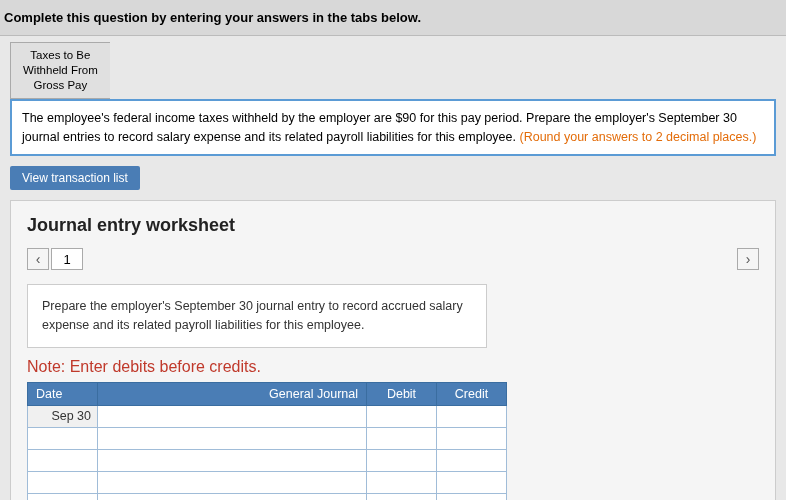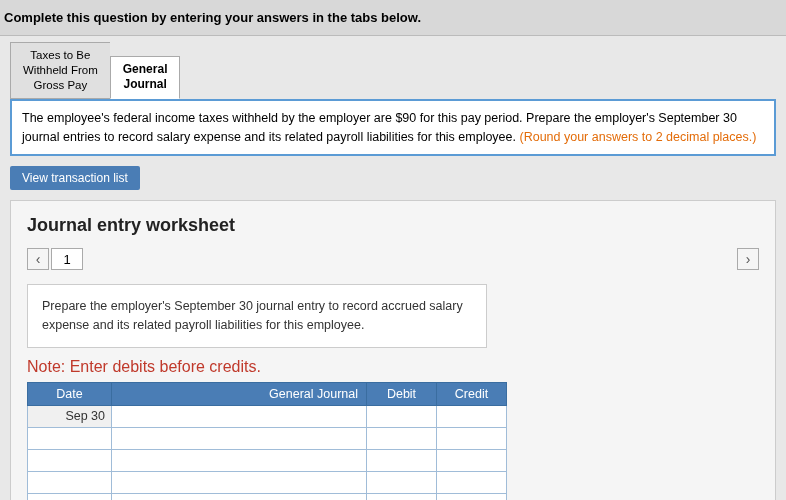--- a/index.html
+++ b/index.html
@@ -147,22 +147,22 @@
     .journal-table thead tr th {
       background: #4a7db5;
       color: #fff;
       padding: 4px 8px;
       text-align: center;
       border: 1px solid #3a6da0;
       font-weight: normal;
     }
 
     .journal-table thead tr th:first-child {
-      text-align: center;
-      width: 84px;
+      text-align: left;
+      width: 70px;
     }
 
     .journal-table thead tr th:nth-child(2) {
       text-align: right;
     }
 
     .journal-table thead tr th:nth-child(3),
     .journal-table thead tr th:nth-child(4) {
       width: 70px;
     }
@@ -206,21 +206,20 @@
 
 <div class="top-instruction">
   <span>Complete this question by entering your answers in the tabs below.</span>
 </div>
 
 
 <div class="tabs-row">
   <div class="tab" style="white-space: pre-line; font-size: 11.5px;">Taxes to Be
 Withheld From
 Gross Pay</div>
-  <div class="tab active">General<br>Journal</div>
 </div>
 
 
 <div class="description-box">
   <span>The employee's federal income taxes withheld by the employer are $90 for this pay period. Prepare the employer's September 30 journal entries to record salary expense and its related payroll liabilities for this employee.</span>
   <span class="highlight">(Round your answers to 2 decimal places.)</span>
 </div>
 
 
 <button class="btn-view">View transaction list</button>

